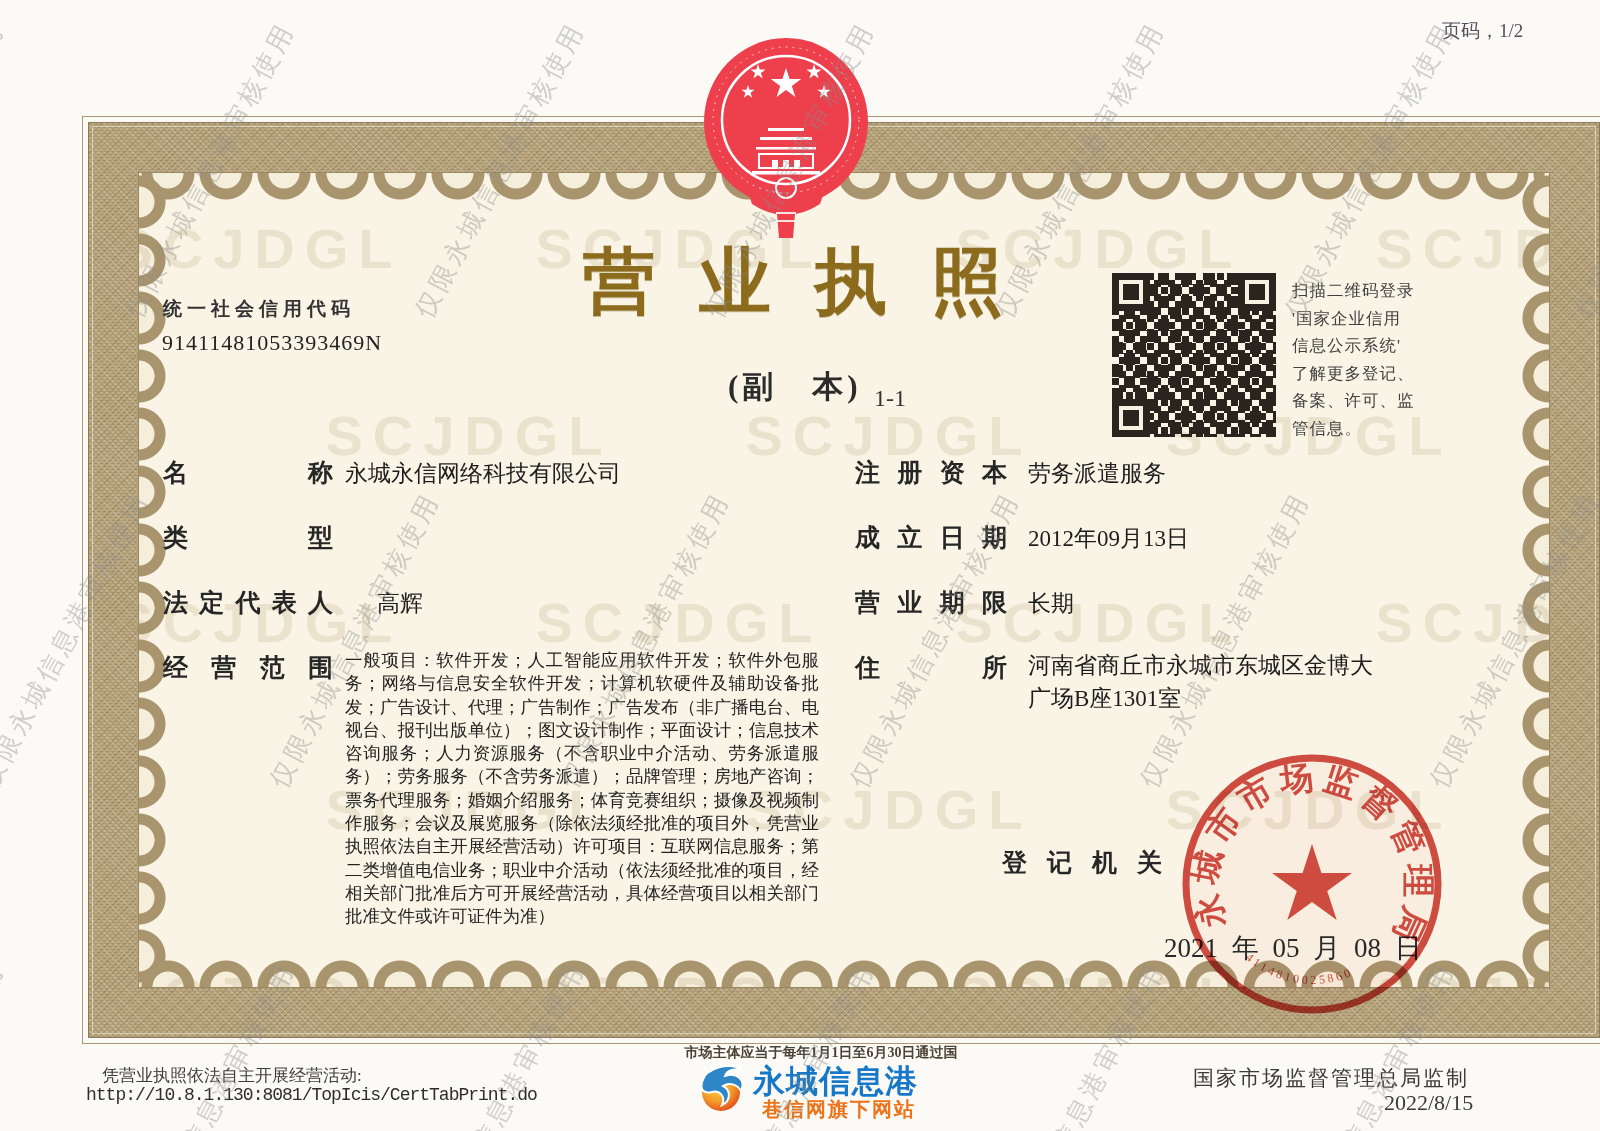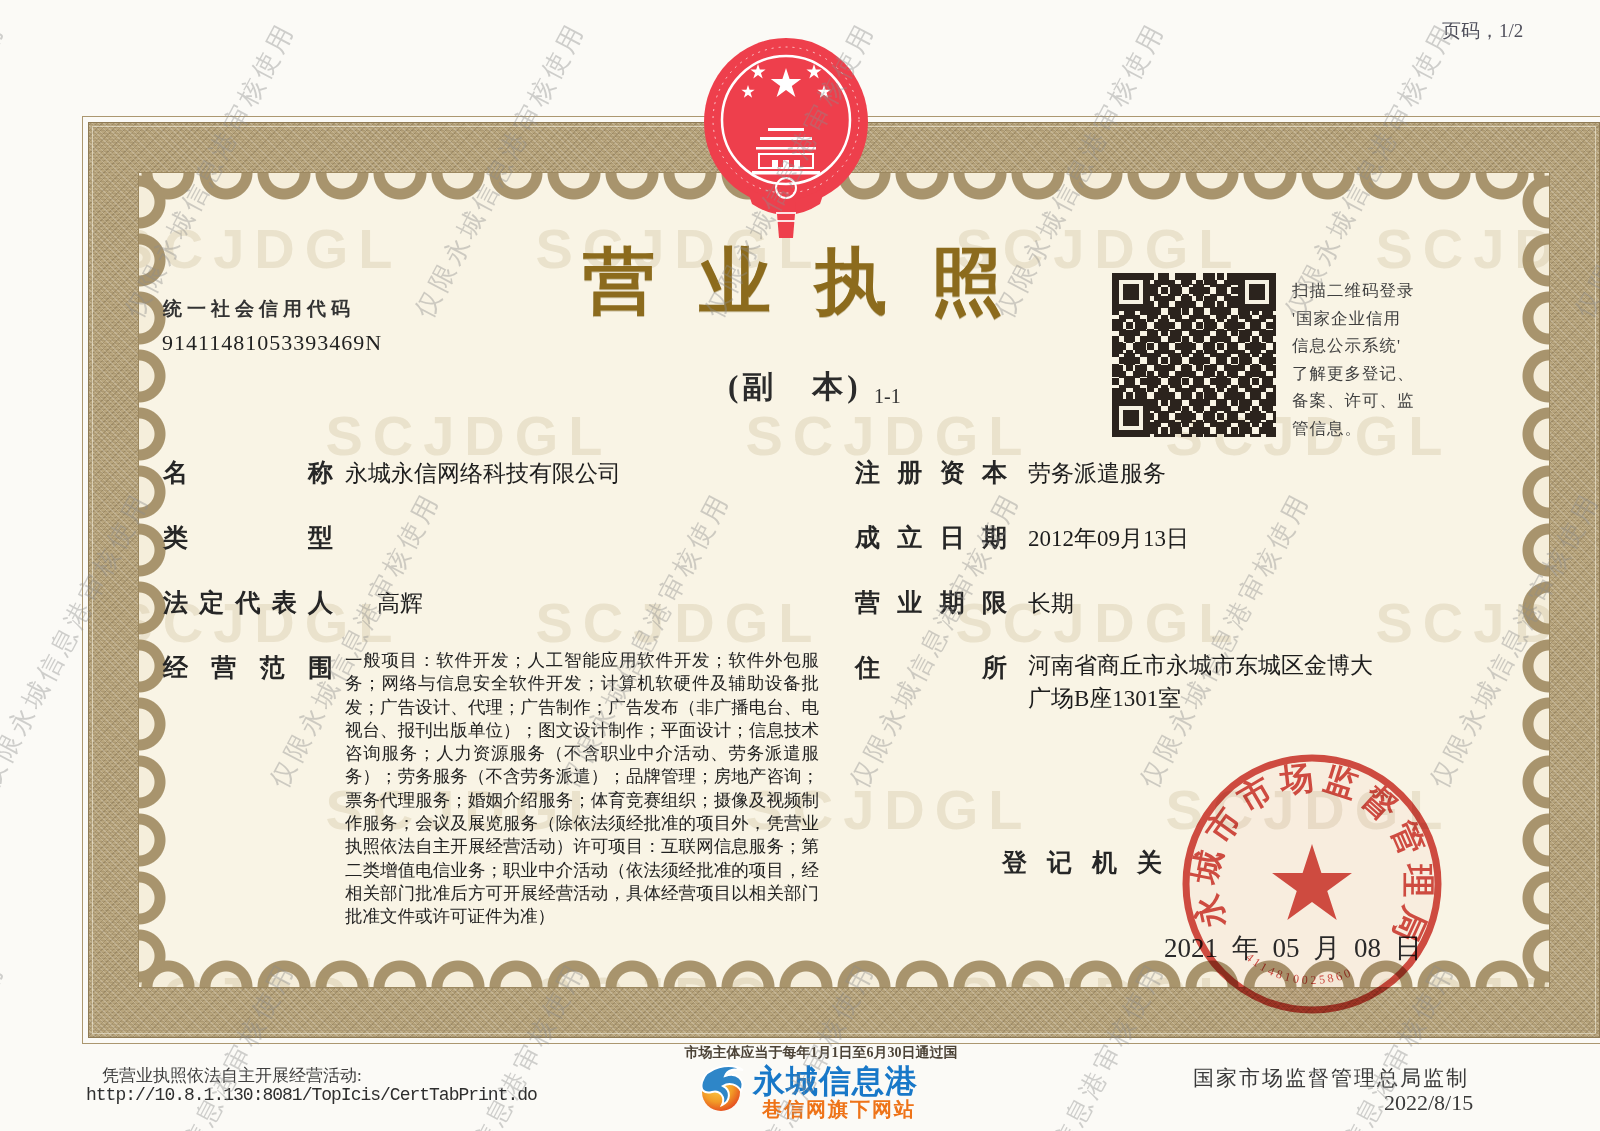--- a/index.html
+++ b/index.html
@@ -40,21 +40,21 @@
     background-size:30px 58px;background-repeat:repeat-y;}
 
   
   .abs{position:absolute;}
   .page-code{left:1426px;top:18px;font-family:"Liberation Serif",serif;font-size:19px;color:#50505c;margin-left:16px;}
   .title{left:583px;top:234px;width:420px;font-size:72px;font-weight:700;color:#8c6b1d;
     text-shadow:0 1px 0 rgba(110,82,18,.35);z-index:10;}
   .spread{display:flex;justify-content:space-between;}
   .subtitle{left:728px;top:366px;font-family:"Liberation Serif",serif;font-weight:700;
     font-size:31px;color:#2b2b2b;letter-spacing:4px;white-space:pre;z-index:10;}
-  .copy-no{left:874px;top:385px;font-family:"Liberation Serif",serif;font-size:20px;color:#333;z-index:10;}
+  .copy-no{left:874px;top:385px;font-family:"Liberation Serif",serif;font-size:24px;color:#333;z-index:10;}
   .cc-label{left:163px;top:296px;font-size:19px;font-weight:700;letter-spacing:5px;color:#333;z-index:10;}
   .cc-value{left:162px;top:330px;font-family:"Liberation Serif",serif;font-size:22px;letter-spacing:1px;color:#222;z-index:10;}
 
   .qr{left:1112px;top:273px;width:164px;height:164px;z-index:10;
     background:
       conic-gradient(from 90deg,#2b231d 25%,rgba(0,0,0,0) 0 50%,#2b231d 0 75%,rgba(0,0,0,0) 0) 0 0/23px 23px,
       conic-gradient(#2b231d 25%,rgba(0,0,0,0) 0 50%,#2b231d 0 75%,rgba(0,0,0,0) 0) 0 0/14px 14px;}
   .finder{position:absolute;width:38px;height:38px;border:7px solid #2b231d;background:#f6f1e2;box-sizing:border-box;}
   .finder::after{content:"";position:absolute;inset:4px;background:#2b231d;}
   .f-tl{left:0;top:0;} .f-tr{right:0;top:0;} .f-bl{left:0;bottom:0;}

